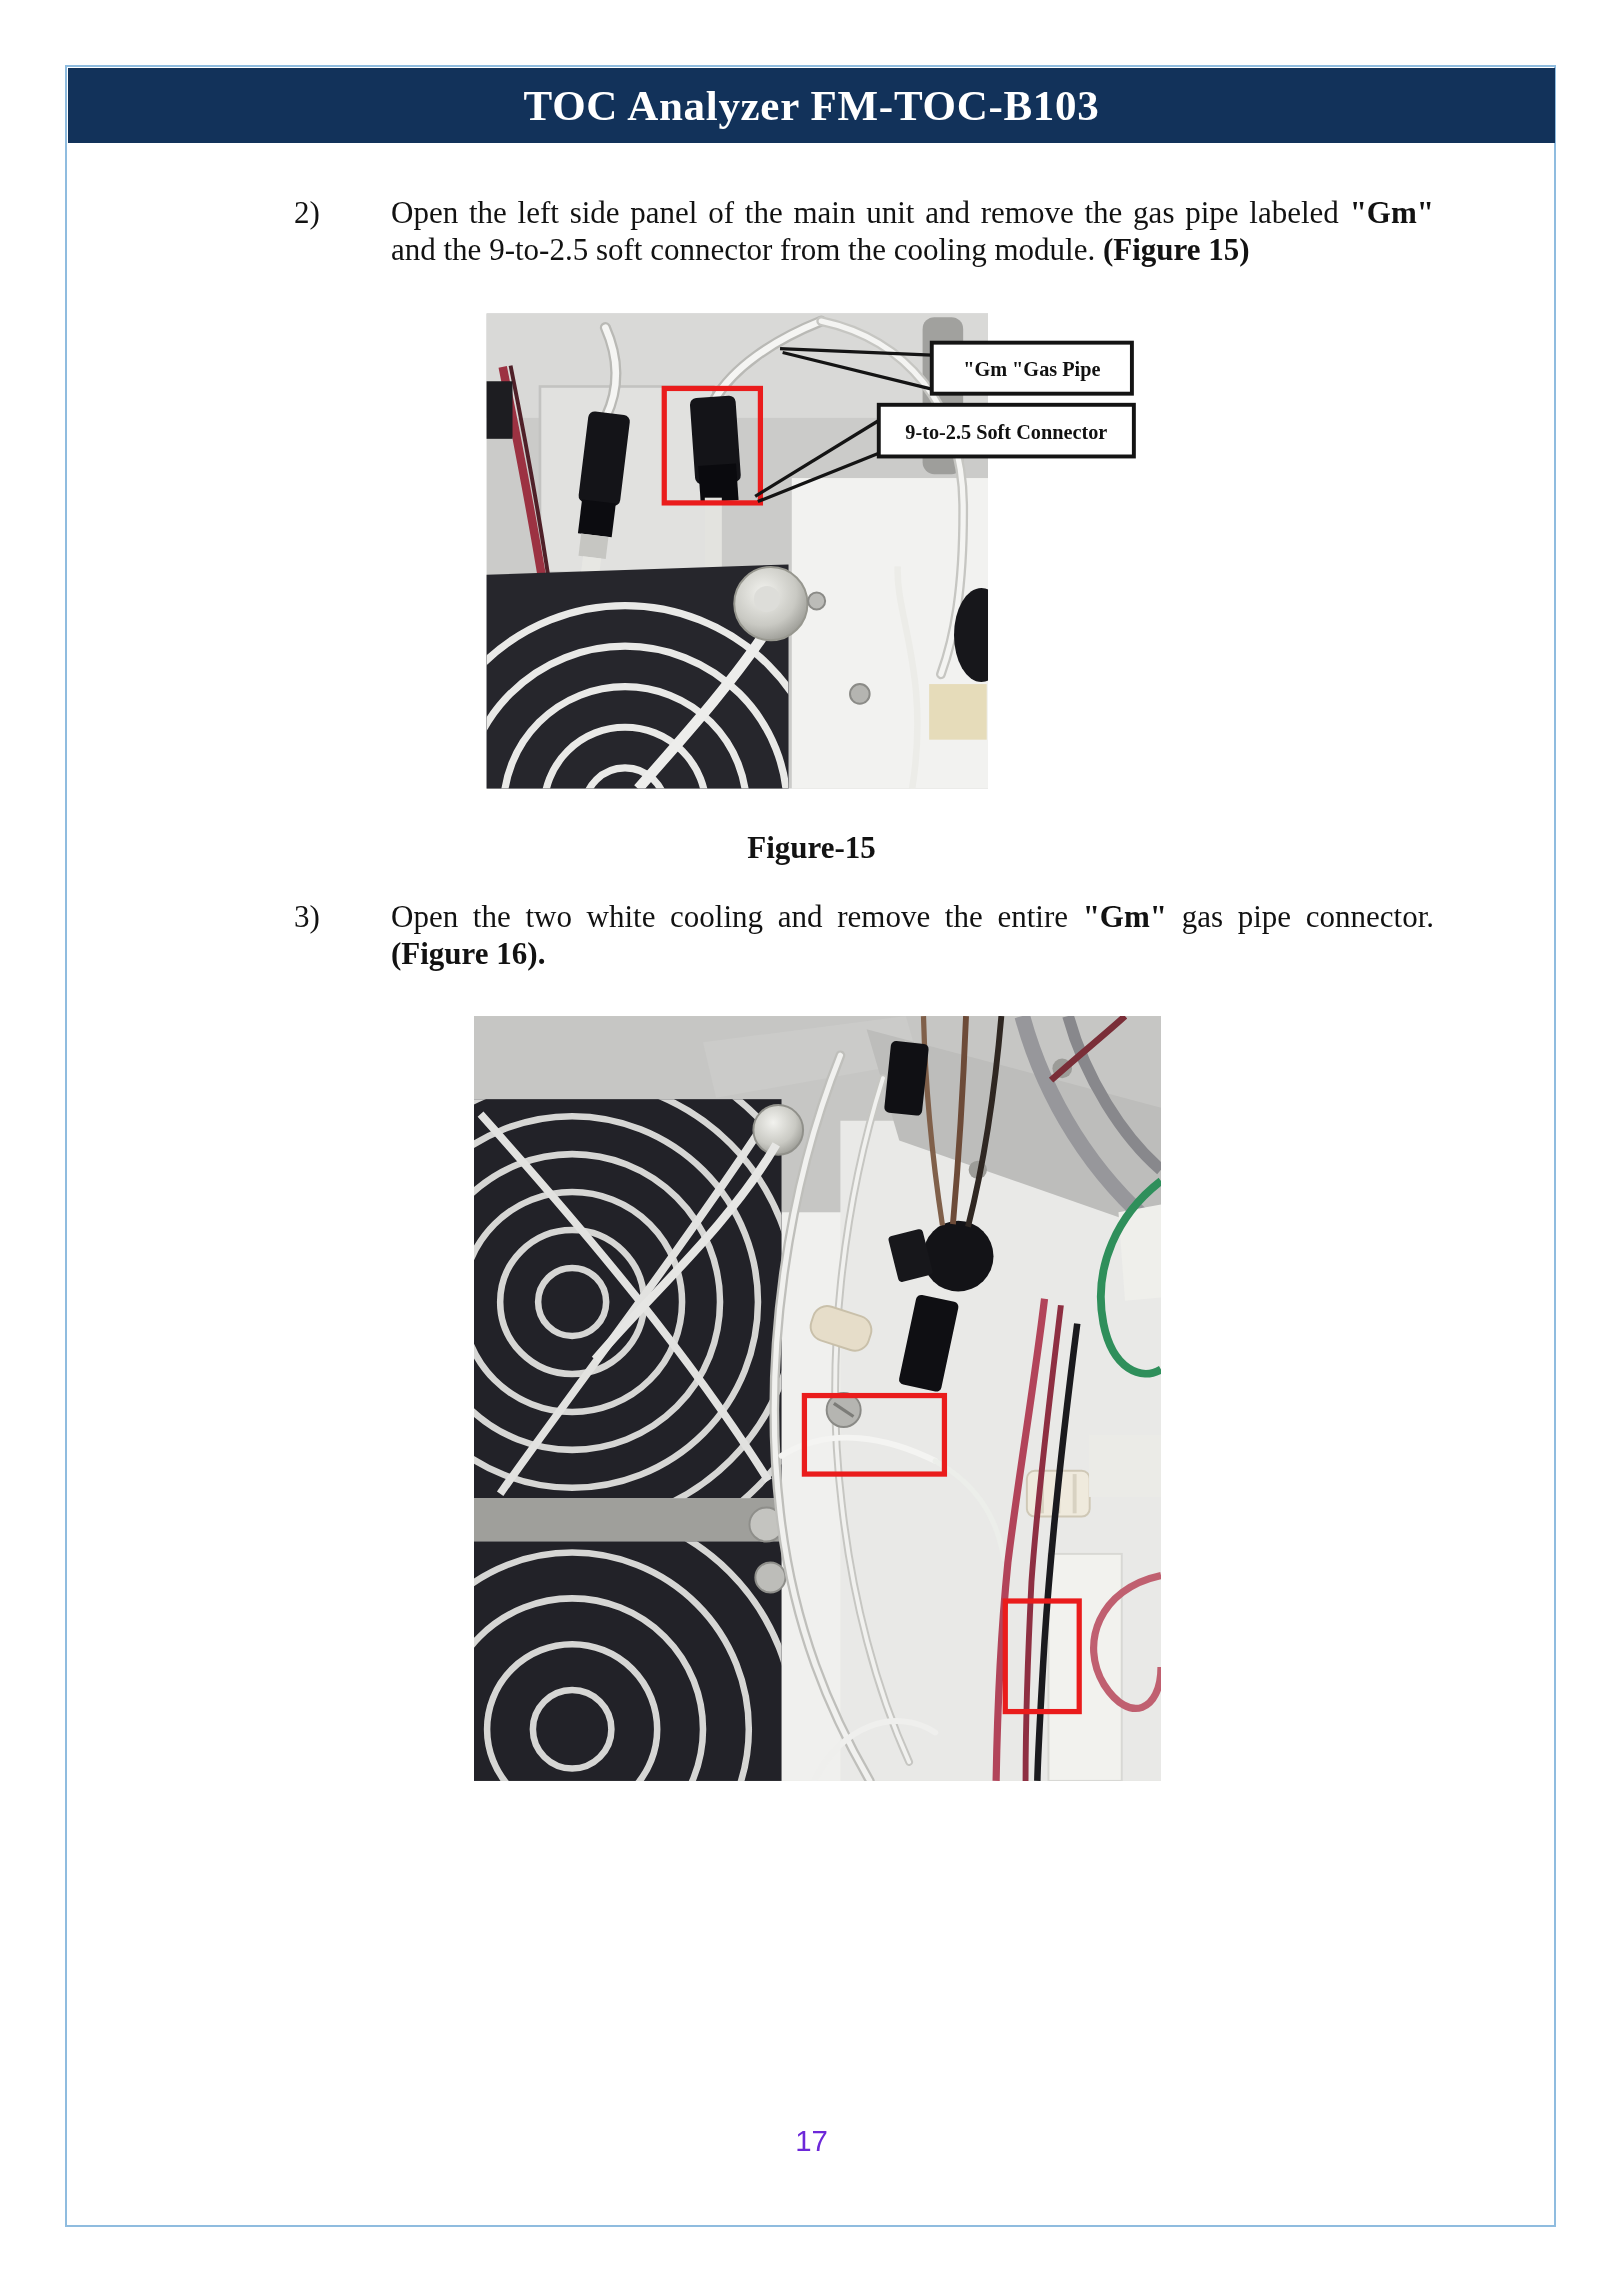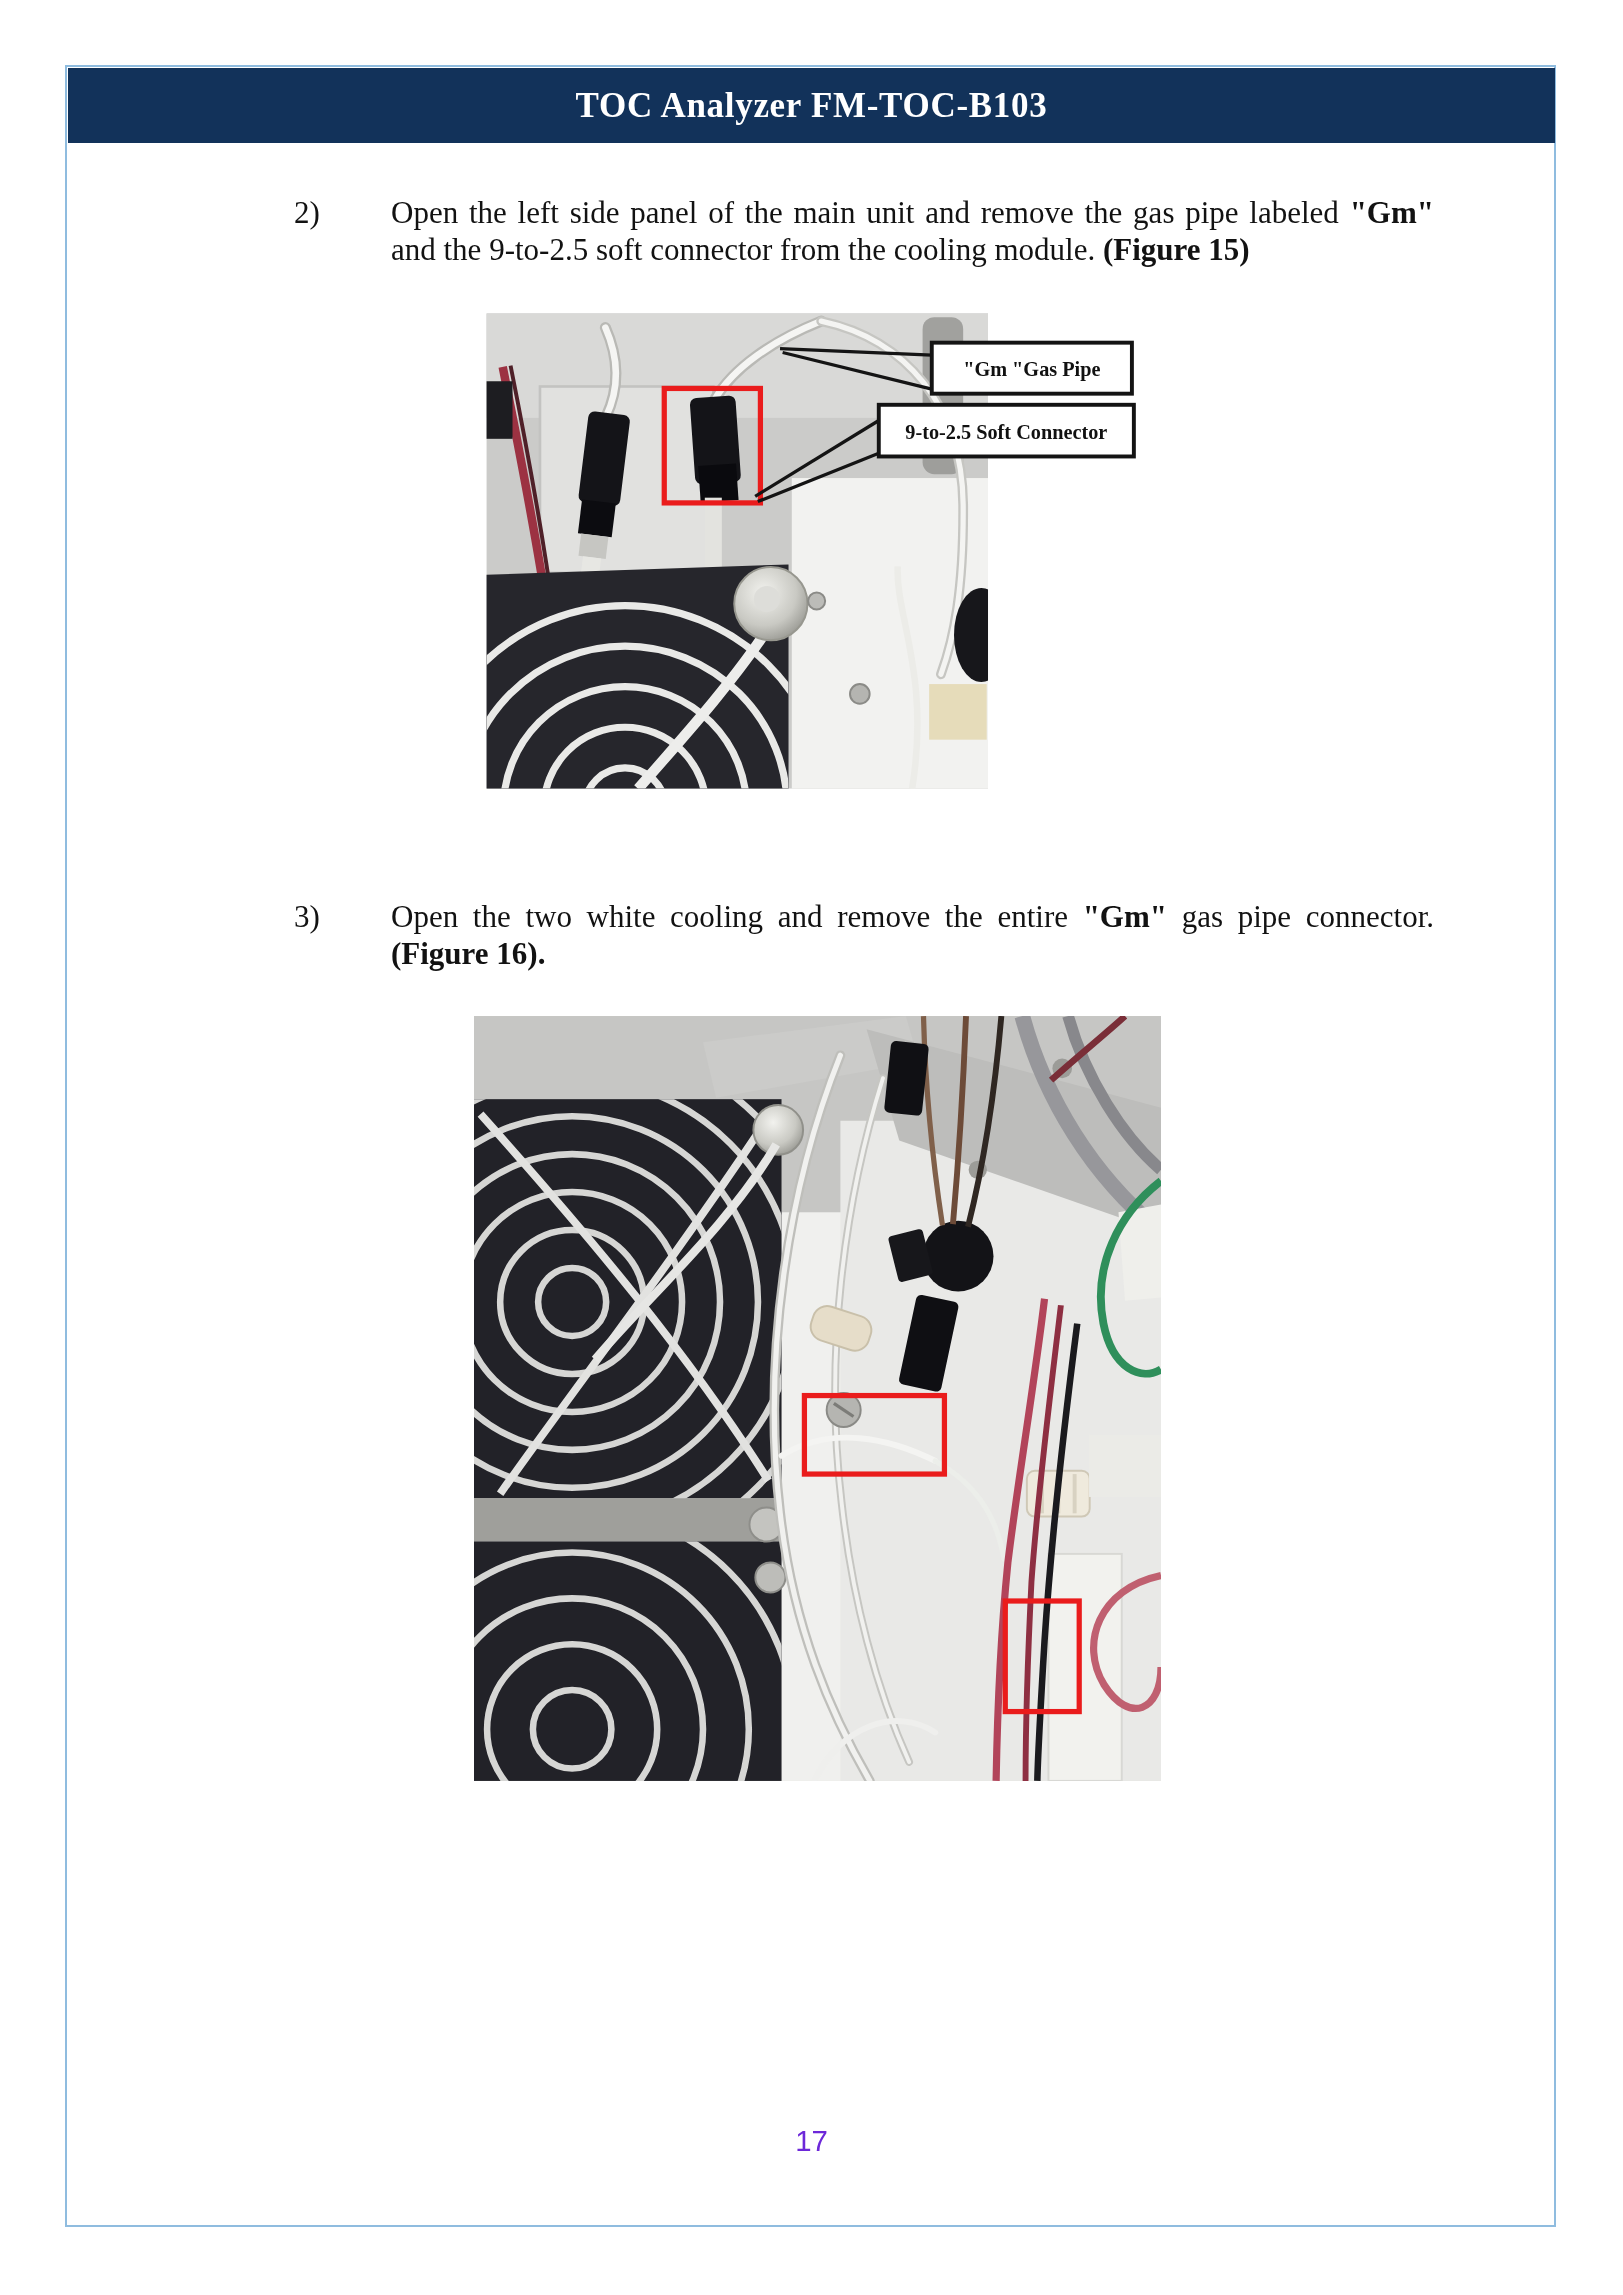--- a/index.html
+++ b/index.html
@@ -2,21 +2,21 @@
 <html style="font-size:10.5px"><head>
 <meta charset="utf-8">
 <style>
   html,body{margin:0;padding:0;background:#ffffff;}
   .page{position:relative;width:1623px;height:2295px;background:#ffffff;overflow:hidden;
         font-family:"Liberation Serif", serif;color:#121212;}
   .frame{position:absolute;left:65px;top:65px;width:1487px;height:2158px;
          border:2.6px solid #8fbcdf;background:#ffffff;}
   .header-bar{position:absolute;left:68px;top:68px;width:1487px;height:75px;
               display:flex;align-items:center;justify-content:center;}
-  .header-title{font-size:35px;font-weight:bold;color:#ffffff;letter-spacing:0.7px;}
+  .header-title{font-size:43px;font-weight:bold;color:#ffffff;letter-spacing:0.7px;}
   .step{position:absolute;left:294px;width:1140px;display:flex;font-size:31px;line-height:37px;}
   .step .num{width:55px;flex:none;}
   .step .body{flex:1;text-align:justify;margin-left:42px;}
   .step-2{top:194px;}
   .step-3{top:898px;}
   .fig-caption{position:absolute;left:0;width:1623px;text-align:center;
                font-size:31px;font-weight:bold;}
   .cap-15{top:830px;}
   .cap-16{top:1818px;}
   .page-num{position:absolute;left:0;top:2124px;width:1623px;text-align:center;
@@ -117,20 +117,21 @@
     <g>
       <rect x="704" y="53" width="306" height="78" fill="#ffffff" stroke="#141414" stroke-width="6"></rect>
       <text x="857" y="104" text-anchor="middle" class="callout-text">"Gm "Gas Pipe</text>
     </g>
     <g>
       <rect x="623" y="148" width="390" height="79" fill="#ffffff" stroke="#141414" stroke-width="6"></rect>
       <text x="818" y="200" text-anchor="middle" class="callout-text">9-to-2.5 Soft Connector</text>
     </g>
   </svg>
 
+  <div class="fig-caption cap-15">Figure-15</div>
 
   <div class="step step-3">
     <span class="num">3)</span>
     <span class="body"><span>Open the two white cooling and remove the entire </span><b>"Gm"</b><span> gas pipe connector. </span><b>(Figure 16).</b></span>
   </div>
 
   <svg class="fig-svg fig16-svg" width="687" height="765" viewBox="0 0 1050 1169">
     <defs>
       <clipPath id="fan16a">
           <rect x="0" y="127" width="470" height="610"></rect>

